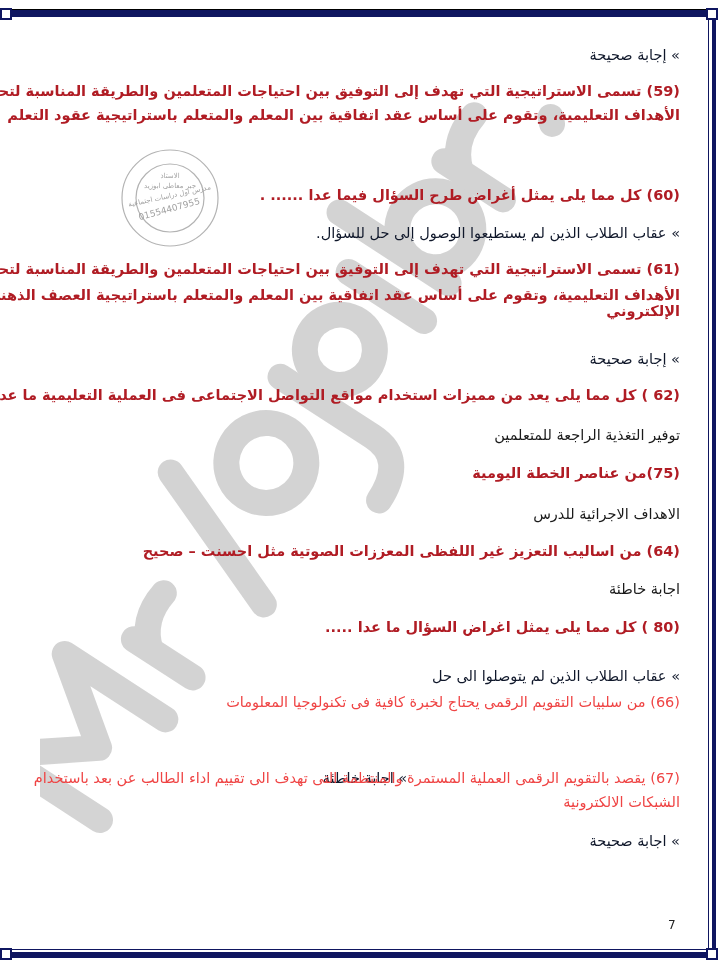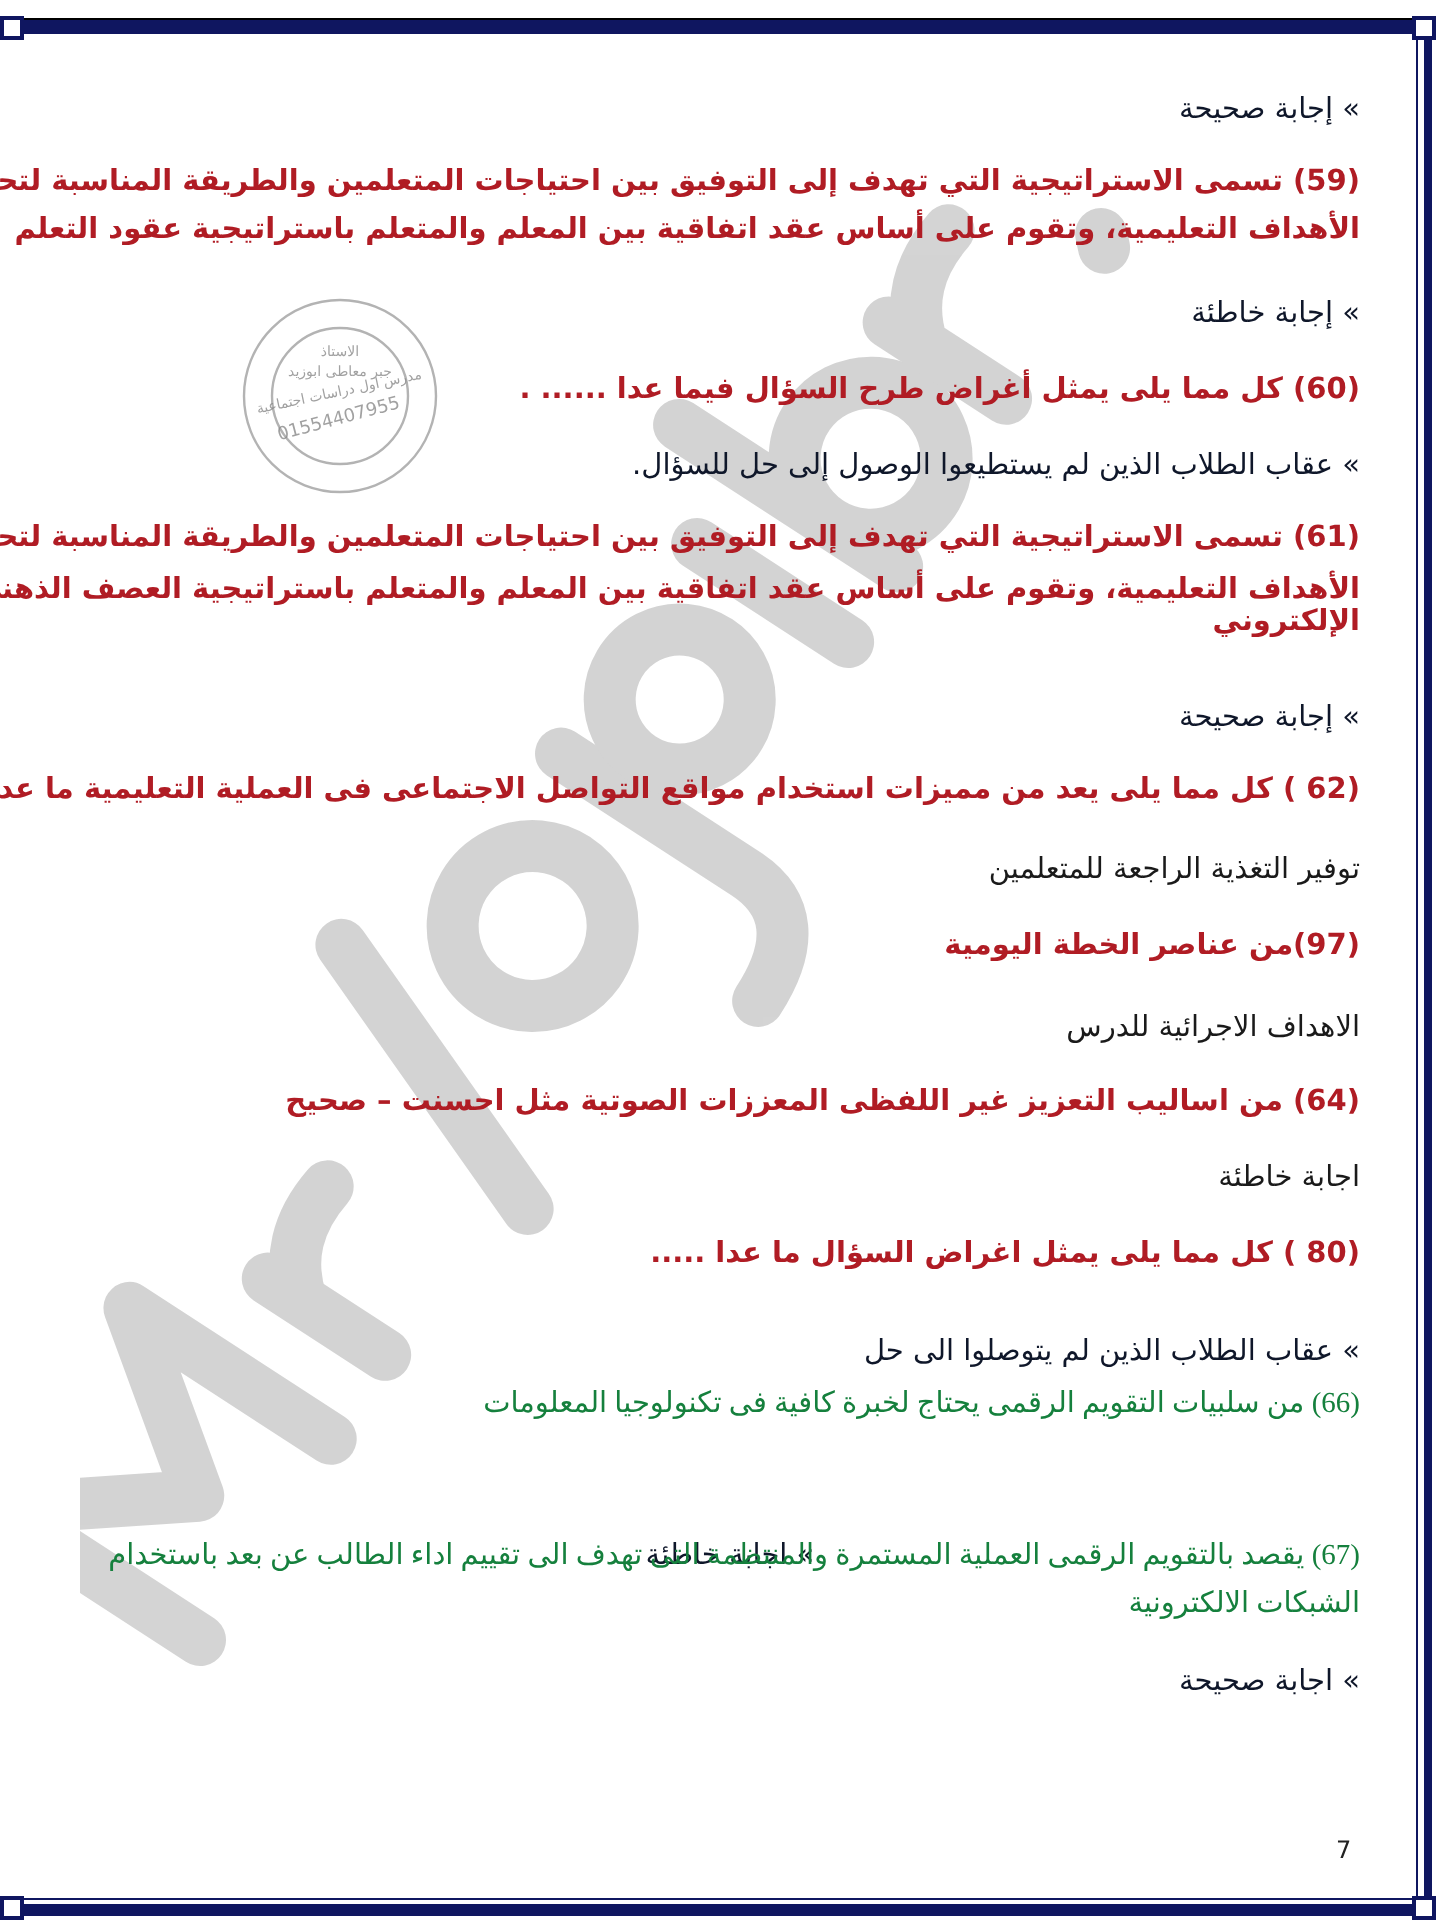--- a/index.html
+++ b/index.html
@@ -7,21 +7,21 @@
   .frame-top{position:absolute;left:4px;right:6px;top:9px;height:6px;background:#0f1660;border-top:1px solid #000;}
   .frame-top-inner{position:absolute;left:6px;right:10px;top:16px;height:1px;background:#0f1660;}
   .frame-bottom{position:absolute;left:4px;right:6px;bottom:8px;height:6px;background:#0f1660;}
   .frame-bottom-inner{position:absolute;left:6px;right:10px;bottom:16px;height:1px;background:#0f1660;}
   .frame-right{position:absolute;right:4px;top:14px;bottom:10px;width:4px;background:#0f1660;}
   .frame-right-inner{position:absolute;right:11px;top:20px;bottom:18px;width:1px;background:#0f1660;}
   .corner{position:absolute;width:8px;height:8px;border:2px solid #0f1660;background:#fff;}
   .page{position:absolute;left:50px;right:40px;top:0;bottom:0;direction:rtl;text-align:right;}
   .line{position:absolute;right:0;left:0;white-space:nowrap;font-size:14.5px;line-height:22px;}
   .q{color:#b01c24;font-weight:bold;}
-  .q-light{color:#15803d;font-family:Liberation Serif, serif;}
+  .q-light{color:#ef4444;}
   .ans{color:#0f172a;}
   .ans-bold{color:#1a1a1a;font-weight:normal;}
   .pn{position:absolute;left:668px;top:918px;font-size:12px;color:#222;}
   .watermark{position:absolute;left:40px;top:100px;width:650px;height:760px;pointer-events:none;}
   .stamp{position:absolute;left:112px;top:144px;width:112px;height:104px;pointer-events:none;}
 </style>
 </head>
 <body>
 
 <div class="frame-top"></div>
@@ -58,30 +58,29 @@
     <text x="58" y="44" text-anchor="middle">جبر معاطى ابوزيد</text>
     <text x="58" y="54" text-anchor="middle" transform="rotate(-12 58 54)">مدرس اول دراسات اجتماعية</text>
     <text x="58" y="68" text-anchor="middle" font-size="9" transform="rotate(-15 58 68)">01554407955</text>
   </g>
 </svg>
 
 <div class="page">
   <div class="line ans" style="top:44px;">» إجابة صحيحة</div>
   <div class="line q" style="top:80px;">(59) تسمى الاستراتيجية التي تهدف إلى التوفيق بين احتياجات المتعلمين والطريقة المناسبة لتحقيق</div>
   <div class="line q" style="top:104px;">الأهداف التعليمية، وتقوم على أساس عقد اتفاقية بين المعلم والمتعلم باستراتيجية عقود التعلم</div>
-  <div class="line ans" style="top:146px;">» إجابة خاطئة</div>
   <div class="line q" style="top:184px;">(60) كل مما يلى يمثل أغراض طرح السؤال فيما عدا ...... .</div>
   <div class="line ans" style="top:222px;">» عقاب الطلاب الذين لم يستطيعوا الوصول إلى حل للسؤال.</div>
   <div class="line q" style="top:258px;">(61) تسمى الاستراتيجية التي تهدف إلى التوفيق بين احتياجات المتعلمين والطريقة المناسبة لتحقيق</div>
   <div class="line q" style="top:284px;">الأهداف التعليمية، وتقوم على أساس عقد اتفاقية بين المعلم والمتعلم باستراتيجية العصف الذهني</div>
   <div class="line q" style="top:300px;">الإلكتروني</div>
   <div class="line ans" style="top:348px;">» إجابة صحيحة</div>
   <div class="line q" style="top:384px;">(62 ) كل مما يلى يعد من مميزات استخدام مواقع التواصل الاجتماعى فى العملية التعليمية ما عدا</div>
   <div class="line ans-bold" style="top:424px;">توفير التغذية الراجعة للمتعلمين</div>
-  <div class="line q" style="top:462px;">(97)من عناصر الخطة اليومية</div>
+  <div class="line q" style="top:462px;">(75)من عناصر الخطة اليومية</div>
   <div class="line ans-bold" style="top:503px;">الاهداف الاجرائية للدرس</div>
   <div class="line q" style="top:540px;">(64)  من اساليب التعزيز غير اللفظى المعززات الصوتية مثل احسنت – صحيح</div>
   <div class="line ans-bold" style="top:578px;text-align:right;">اجابة خاطئة</div>
   <div class="line q" style="top:616px;">(80 ) كل مما يلى يمثل اغراض السؤال ما عدا .....</div>
   <div class="line ans" style="top:665px;text-align:right;">» عقاب الطلاب الذين لم يتوصلوا الى حل</div>
   <div class="line q-light" style="top:691px;">(66) من سلبيات التقويم الرقمى يحتاج لخبرة كافية فى تكنولوجيا المعلومات</div>
   <div class="line ans" style="top:767px;text-align:center;">» اجابة خاطئة</div>
   <div class="line q-light" style="top:767px;">(67) يقصد بالتقويم الرقمى العملية المستمرة والمنتظمة التى تهدف الى تقييم اداء الطالب عن بعد باستخدام</div>
   <div class="line q-light" style="top:791px;">الشبكات الالكترونية</div>
   <div class="line ans" style="top:830px;">» اجابة صحيحة</div>

